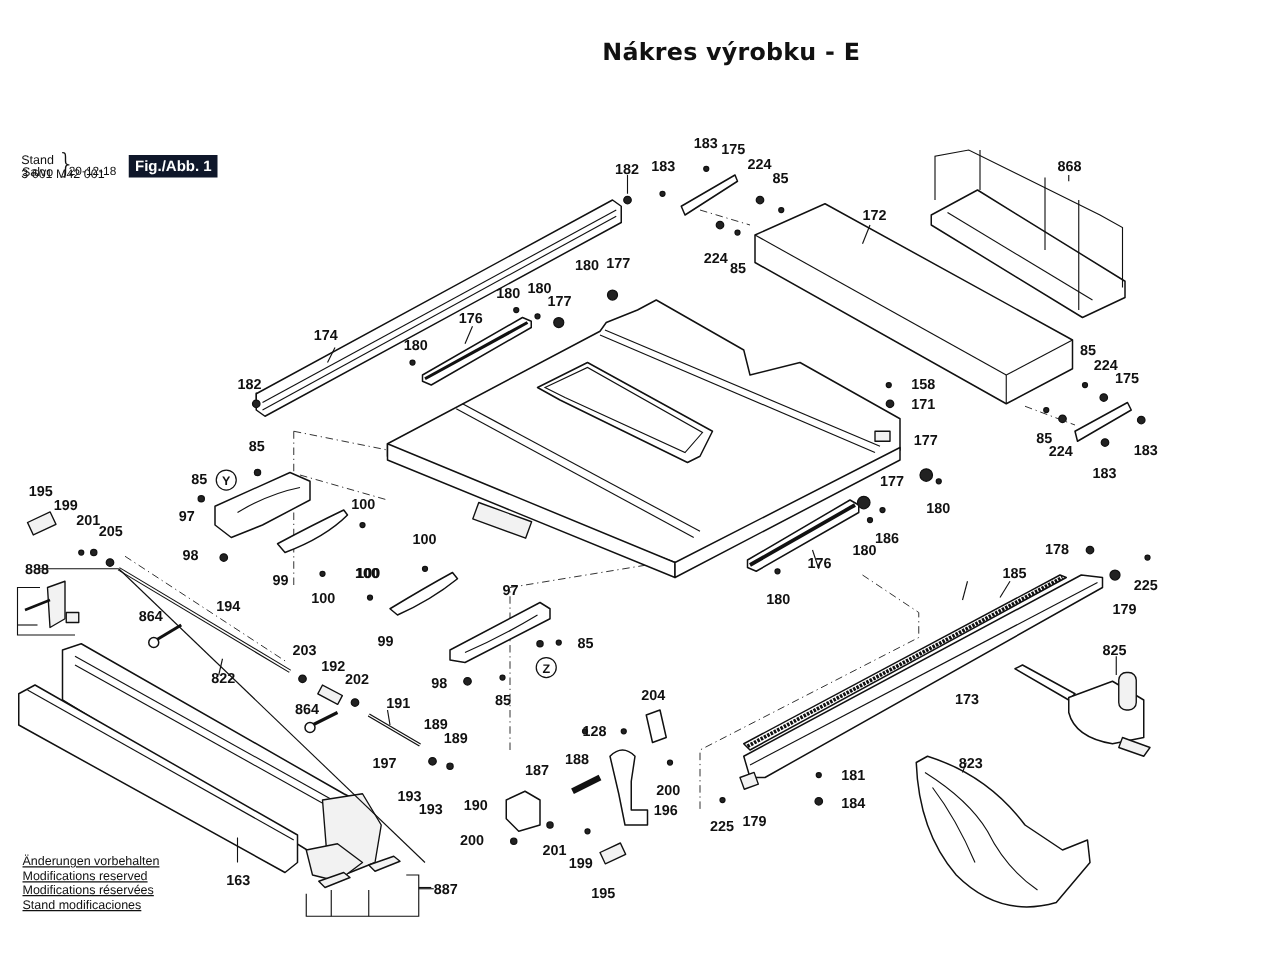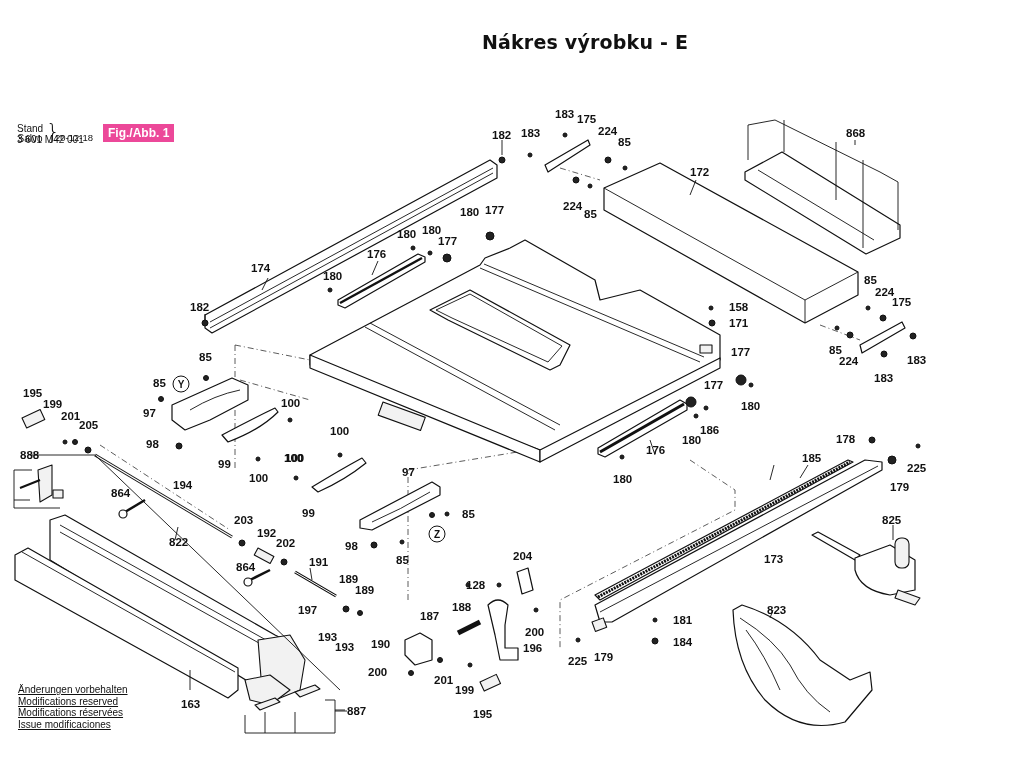--- a/index.html
+++ b/index.html
@@ -2,21 +2,21 @@
 <html><head>
 <meta charset="utf-8">
 <style>
   html, body { margin: 0; padding: 0; background: #ffffff; }
   body { width: 1024px; height: 768px; position: relative; overflow: hidden; font-family: "Liberation Sans", sans-serif; color: #111; }
   .title { position: absolute; left: 0; width: 1170px; top: 31px; text-align: center; font-family: "DejaVu Sans", sans-serif; font-weight: bold; font-size: 19px; letter-spacing: 0.2px; }
   .docnum { position: absolute; left: 17px; top: 107px; font-size: 10px; margin-top: 27px; }
   .stand { position: absolute; left: 17px; top: 124px; font-size: 10px; line-height: 10px; text-align: center; }
   .brace { position: absolute; left: 46px; top: 121px; font-size: 22px; line-height: 22px; font-family: "DejaVu Sans", sans-serif; font-weight: 200; }
   .issuedate { position: absolute; left: 55px; top: 132px; font-size: 9.5px; text-align: center; }
-  .figbadge { position: absolute; left: 103px; top: 124px; background: #ec4899; color: #fff; font-weight: bold; font-size: 12px; padding: 1px 5px 1px 5px; line-height: 16px; }
+  .figbadge { position: absolute; left: 103px; top: 124px; background: #0f172a; color: #fff; font-weight: bold; font-size: 12px; padding: 1px 5px 1px 5px; line-height: 16px; }
   .notes { position: absolute; left: 18px; top: 684px; font-size: 10px; line-height: 11.6px; text-decoration: underline; }
   svg#diagram { position: absolute; left: 0; top: 0; }
   svg text.lbl { font-family: "Liberation Sans", sans-serif; font-weight: bold; font-size: 11.5px; fill: #111; }
   svg text.circ { font-family: "Liberation Sans", sans-serif; font-weight: bold; font-size: 10px; fill: #111; }
   .part { fill: #ffffff; stroke: #111; stroke-width: 1.2; stroke-linejoin: round; }
   .partg { fill: #f2f2f2; stroke: #111; stroke-width: 1.1; stroke-linejoin: round; }
   .dark { fill: #222; stroke: #111; stroke-width: 1; }
   .thin { fill: none; stroke: #111; stroke-width: 0.9; }
   .dash { fill: none; stroke: #333; stroke-width: 0.8; stroke-dasharray: 6 3 1 3; }
   .leader { stroke: #111; stroke-width: 0.9; fill: none; }
@@ -31,21 +31,21 @@
   <div>Salvo</div>
 </div>
 <div class="brace">}</div>
 <div class="issuedate">20-12-18</div>
 <div class="figbadge">Fig./Abb. 1</div>
 
 <div class="notes">
   <div>Änderungen vorbehalten</div>
   <div>Modifications reserved</div>
   <div>Modifications réservées</div>
-  <div>Issue modificaciones</div>
+  <div>Stand modificaciones</div>
 </div>
 
 <svg id="diagram" width="1024" height="768" viewBox="0 0 1024 768" xmlns="http://www.w3.org/2000/svg">
 
   <g>
     <polyline class="dash" points="235,345 310,360"></polyline>
     <polyline class="dash" points="235,345 235,470"></polyline>
     <polyline class="dash" points="408,600 408,470 560,445"></polyline>
     <polyline class="dash" points="690,460 735,490 735,510 560,600 560,650"></polyline>
     <line class="dash" x1="240" y1="380" x2="310" y2="400"></line>

